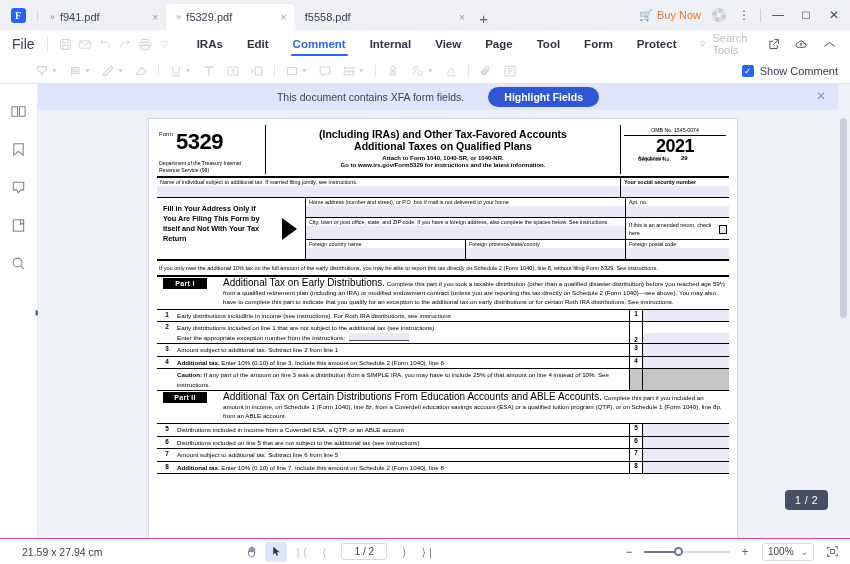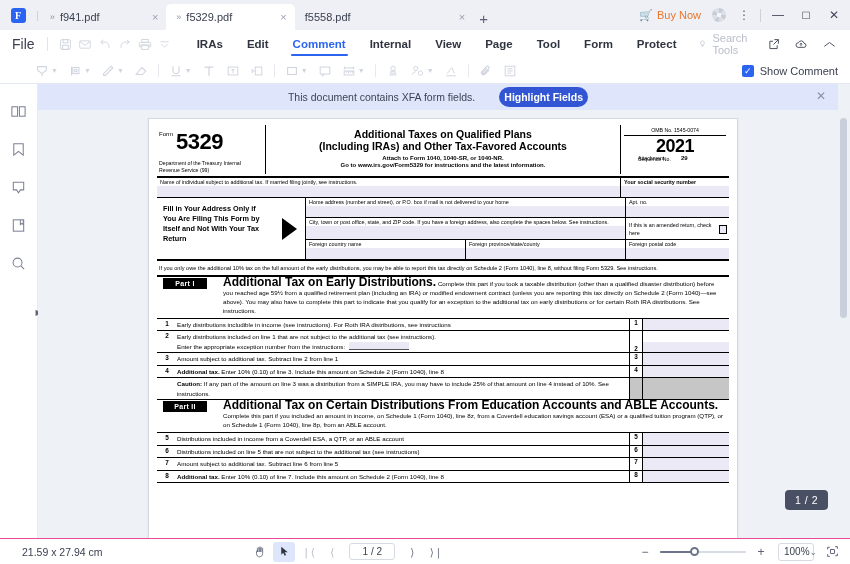--- a/index.html
+++ b/index.html
@@ -174,21 +174,21 @@
     position: absolute; top: 0; left: 0; right: 12px;
     height: 26px; background: #dfe6fb;
     display: flex; align-items: center; justify-content: center;
     gap: 0px;
   }
   .xfatext { font-size: 10.5px; color: #3d4455; }
   .hlbtn {
     margin-left: 24px;
     background: #3256d3; color: #fff;
     font-size: 10.5px; font-weight: bold;
-    padding: 4px 5px; border-radius: 11px;
+    padding: 4px 16px; border-radius: 11px;
     white-space: nowrap;
     text-align: right;
   }
   .xfaclose {
     position: absolute; right: 12px; top: 5px;
     font-size: 12px; color: #8b92a3;
   }
 
   
   .page {
@@ -269,21 +269,21 @@
 
   .notice { font-size: 5.6px; line-height: 8.5px; padding: 3px 4px 2px 2px; border-bottom: 2px solid #000;}
 
   .partrow { display: flex; border-bottom: 1px solid #000; }
   .partbadge {
     background: #000; color: #fff; font-size: 7px; font-weight: bold;
     width: 44px; height: 11px; display: flex; align-items: center; justify-content: center;
     margin: 1px 0 0 6px; letter-spacing: .3px;
   }
   .parttxt { flex: 1; font-size: 6.2px; line-height: 9px; padding: 1px 4px 3px 16px; }
-  .parttxt b { font-weight: bold; font-size: 12px; }
+  .parttxt b { font-weight: normal; font-size: 10px; }
 
   .lines { border-bottom: 1px solid #000; }
   .lrow { display: flex; align-items: stretch; }
   .lnum { width: 20px; text-align: center; font-size: 6.4px; font-weight: bold; padding-top: 1px; }
   .ltxt { flex: 1; font-size: 6.2px; line-height: 9.5px; padding: 1px 4px 1px 0; }
   .ltxt b { font-weight: bold; }
   .lbox { width: 14px; border-left: 1px solid #000; border-right:1px solid #000; text-align: center; font-size: 6.4px; font-weight: bold; }
   .lval { width: 86px; background: #ece9f7; }
   .lval.grey { background: #c6c6c6; }
   .hr-t { border-top: 1px solid #000; }
@@ -311,21 +311,21 @@
     display: flex; align-items: center; justify-content: center;
     font-size: 10px; color: #3b4150; margin: 0 4px;
   }
   .sb-right { margin-left: auto; display: flex; align-items: center; gap: 0px; padding-left: 40px;}
   .zminus, .zplus { width: 22px; text-align: center; color: #5b6275; font-size: 12px; }
   .slider { width: 86px; height: 14px; position: relative; margin: 0 4px; }
   .strack { position: absolute; top: 6px; left: 0; right: 0; height: 2px; background: #d7dbe4; border-radius: 2px; }
   .sfill { position: absolute; top: 6px; left: 0; width: 34px; height: 2px; background: #6b7488; border-radius: 2px; }
   .sknob { position: absolute; top: 2px; left: 30px; width: 9px; height: 9px; border-radius: 50%; background: #fff; border: 2px solid #6b7488; }
   .zoomsel {
-    width: 36px; height: 18px; border: 1px solid #d6dae3; border-radius: 3px;
+    width: 52px; height: 18px; border: 1px solid #d6dae3; border-radius: 3px;
     display: flex; align-items: center; justify-content: space-between;
     padding: 0 5px; font-size: 10px; color: #3b4150; margin-left: 6px;
   }
   .fitbtn { width: 20px; height: 20px; display: flex; align-items: center; justify-content: center; margin-left: 8px; color: #5b6275; }
 </style>
 </head>
 <body>
 
 <div id="app">
 
@@ -613,22 +613,22 @@
 
       <div class="page">
         <div class="pgpad">
 
           <div class="hdr">
             <div class="hdr-left">
               <span class="formlbl">Form</span><span class="formno">5329</span>
               <div class="dept">Department of the Treasury  Internal Revenue Service (99)</div>
             </div>
             <div class="hdr-mid">
+              <div class="t1">(Including IRAs) and Other Tax-Favored Accounts</div>
               <div class="t1">Additional Taxes on Qualified Plans</div>
-              <div class="t1">(Including IRAs) and Other Tax-Favored Accounts</div>
               <div class="t2">Attach to Form 1040, 1040-SR, or 1040-NR.</div>
               <div class="t3">Go to www.irs.gov/Form5329 for instructions and the latest information.</div>
             </div>
             <div class="hdr-right">
               <div class="omb">OMB No. 1545-0074</div>
               <div class="yr">2021</div>
               <div class="seq">
                 <span class="a">Attachment</span>
                 <span class="b">Sequence No.</span>
                 <span class="c">29</span>

